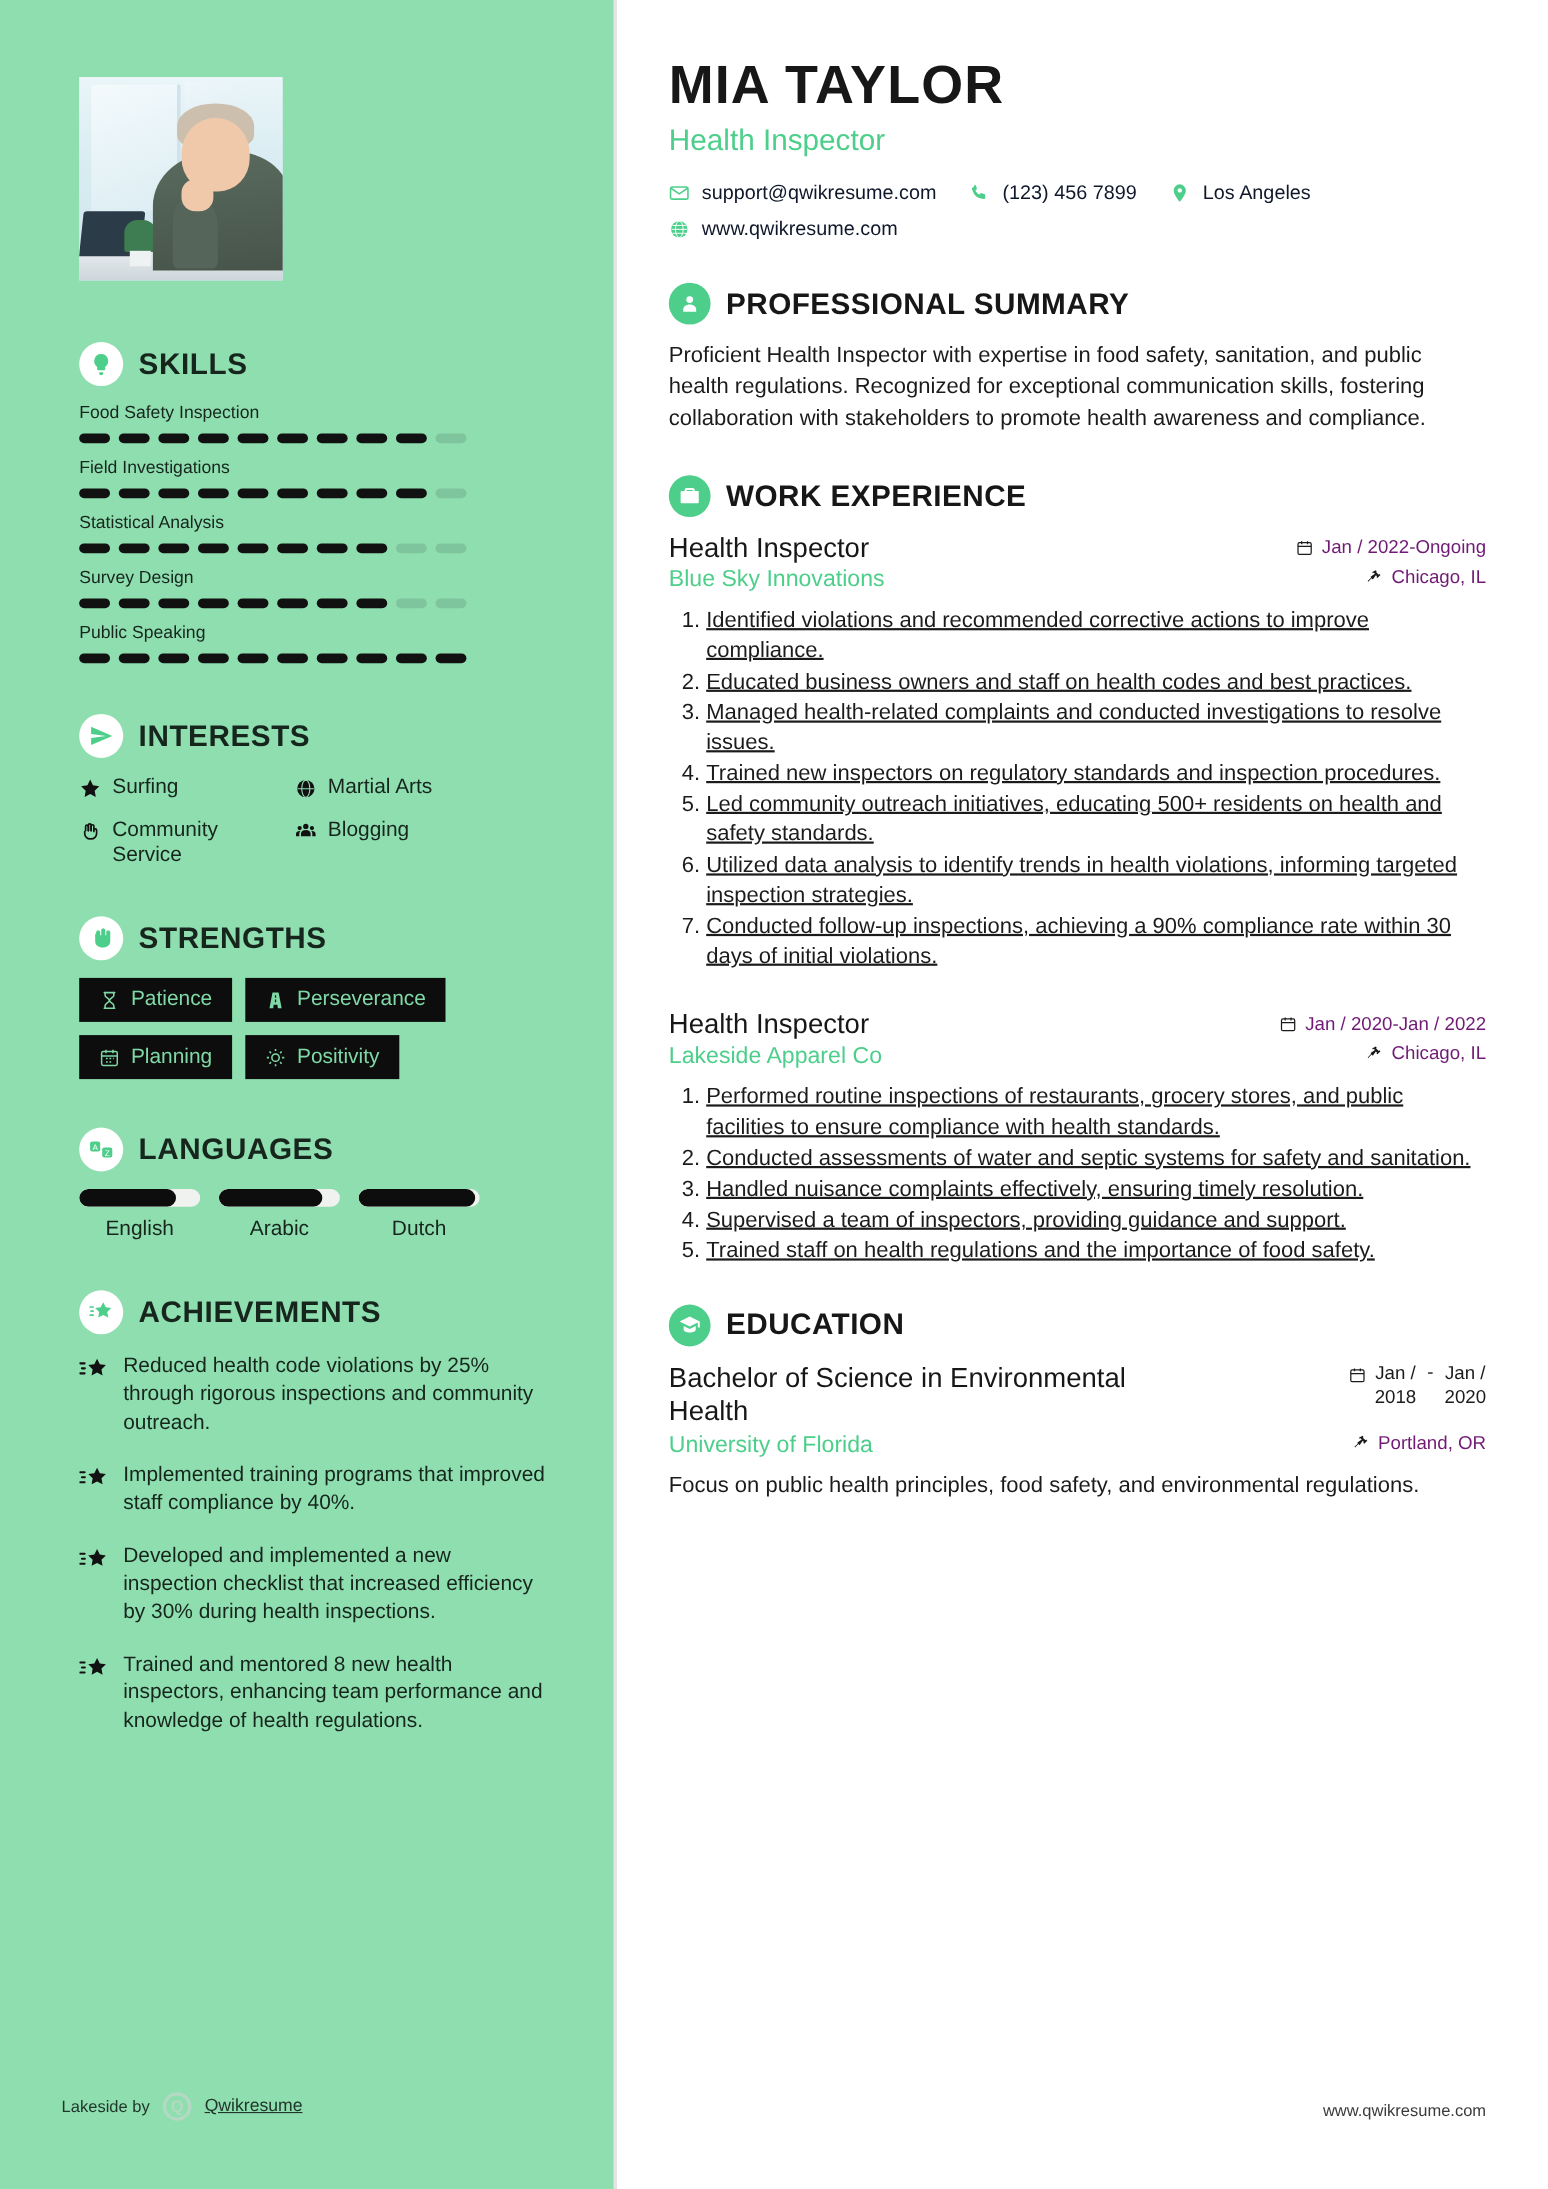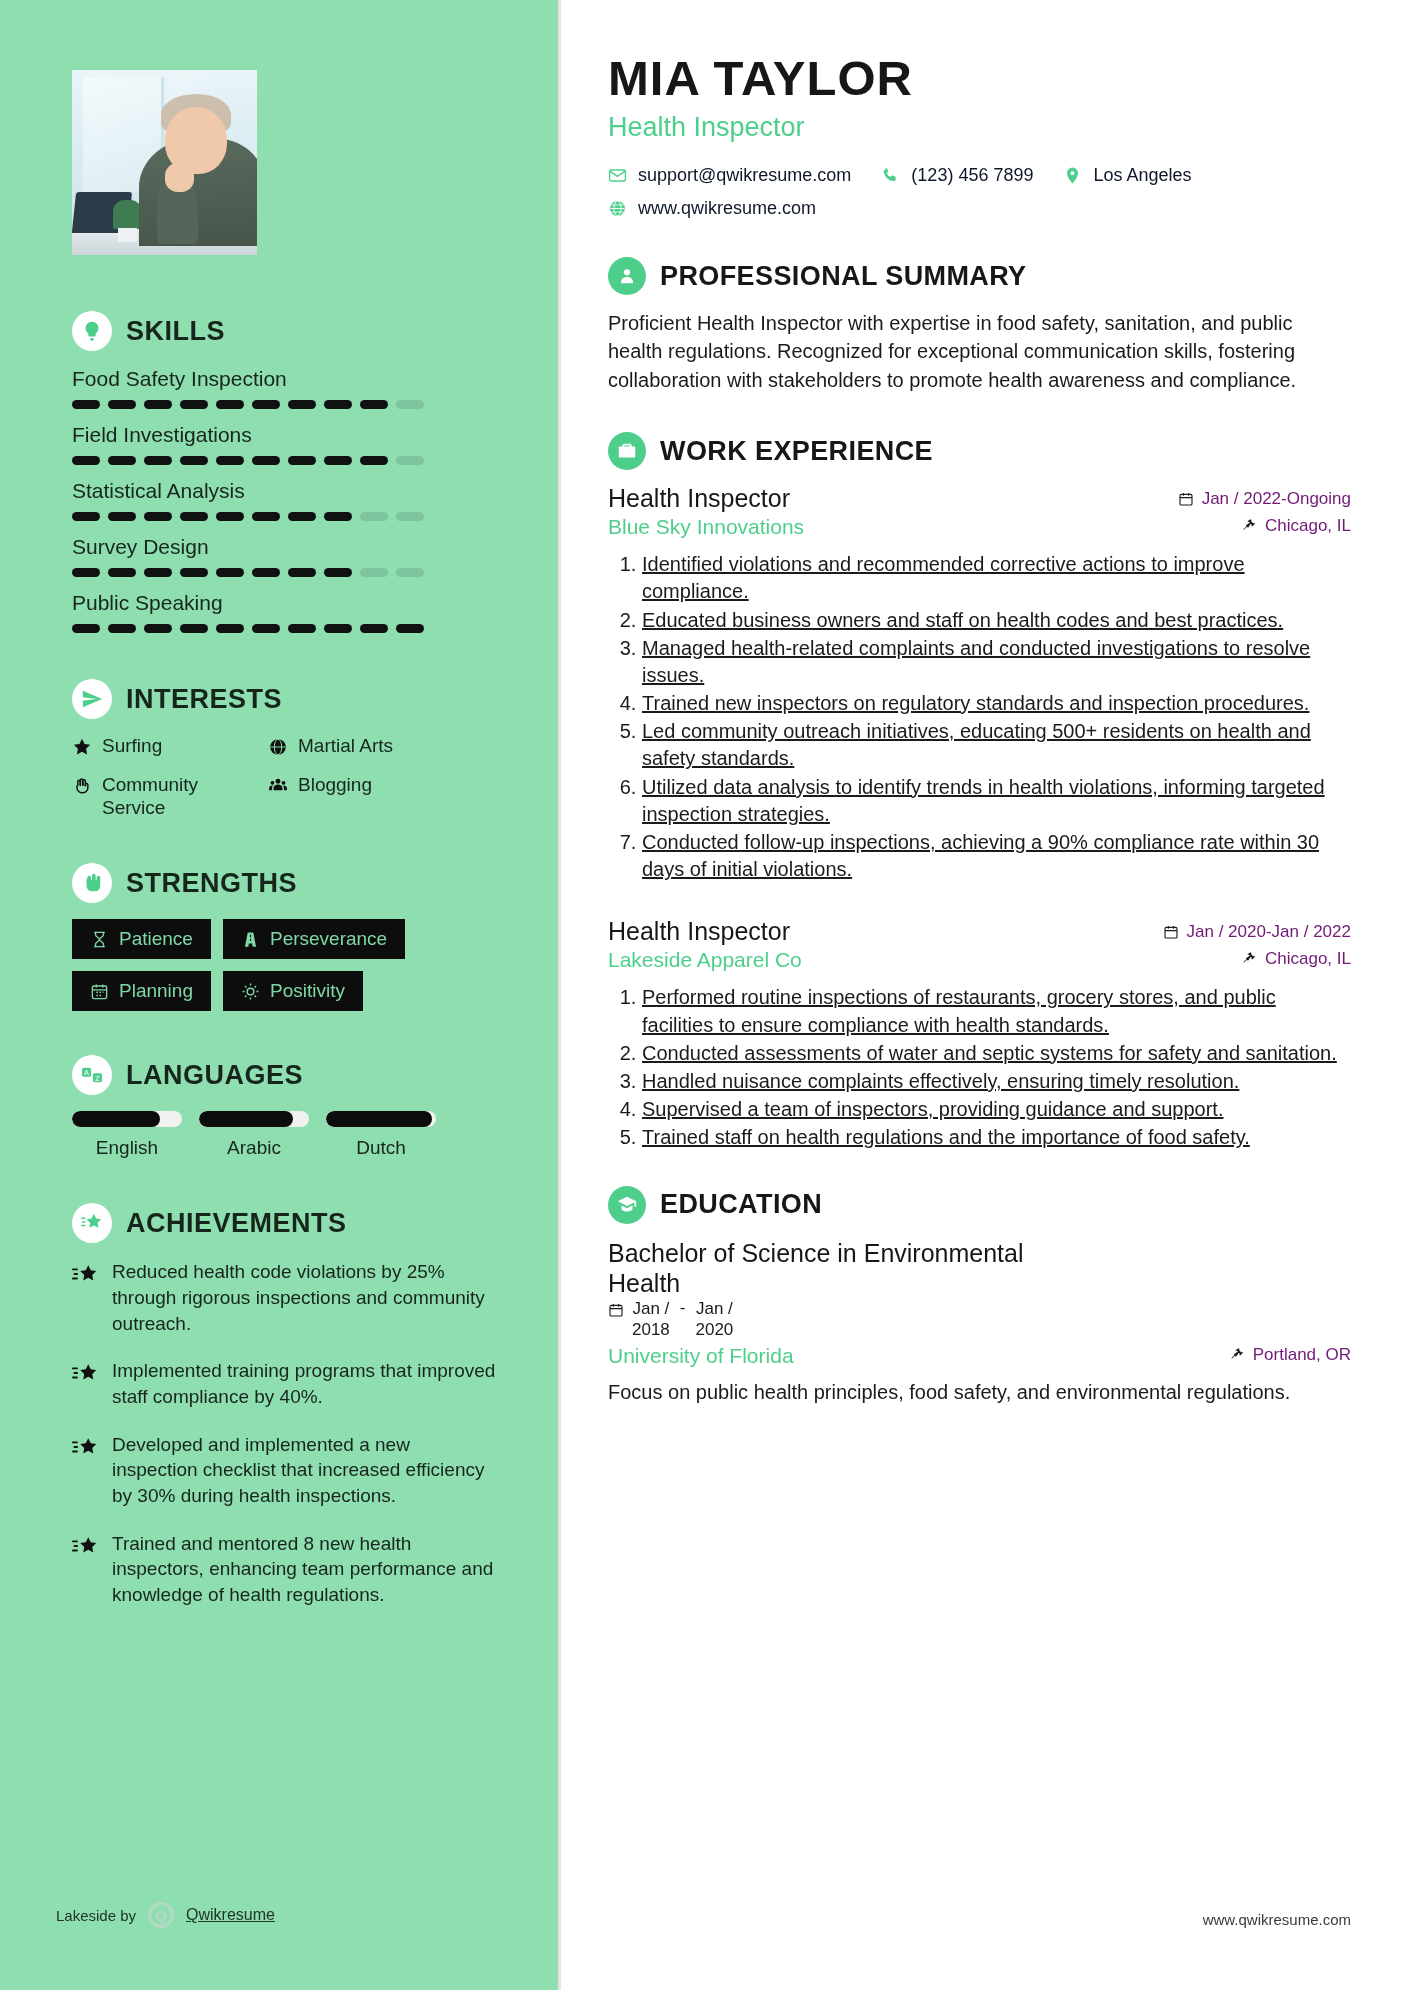--- a/index.html
+++ b/index.html
@@ -131,21 +131,21 @@
     font-size: 27px;
     font-weight: bold;
     letter-spacing: 0.5px;
     color: #16261d;
   }
 
   
   .skills-block { margin-bottom: 46px; }
   .skill-row { margin-bottom: 14px; }
   .skill-name {
-    font-size: 21px;
+    font-size: 16px;
     color: #16261d;
     margin-bottom: 9px;
   }
   .skill-dashes {
     display: flex;
     gap: 8px;
   }
   .dash {
     width: 28px; height: 9px;
     border-radius: 5px;
@@ -356,21 +356,20 @@
     line-height: 1.36;
     color: #1b1b1b;
     margin-bottom: 1px;
     text-decoration: underline;
   }
 
   .edu-top {
     display: flex;
     justify-content: space-between;
     align-items: flex-start;
-    flex-direction: column;
   }
   .edu-degree {
     font-size: 25px;
     color: #171717;
     line-height: 1.2;
     max-width: 420px;
   }
   .edu-dates {
     display: flex;
     align-items: flex-start;

